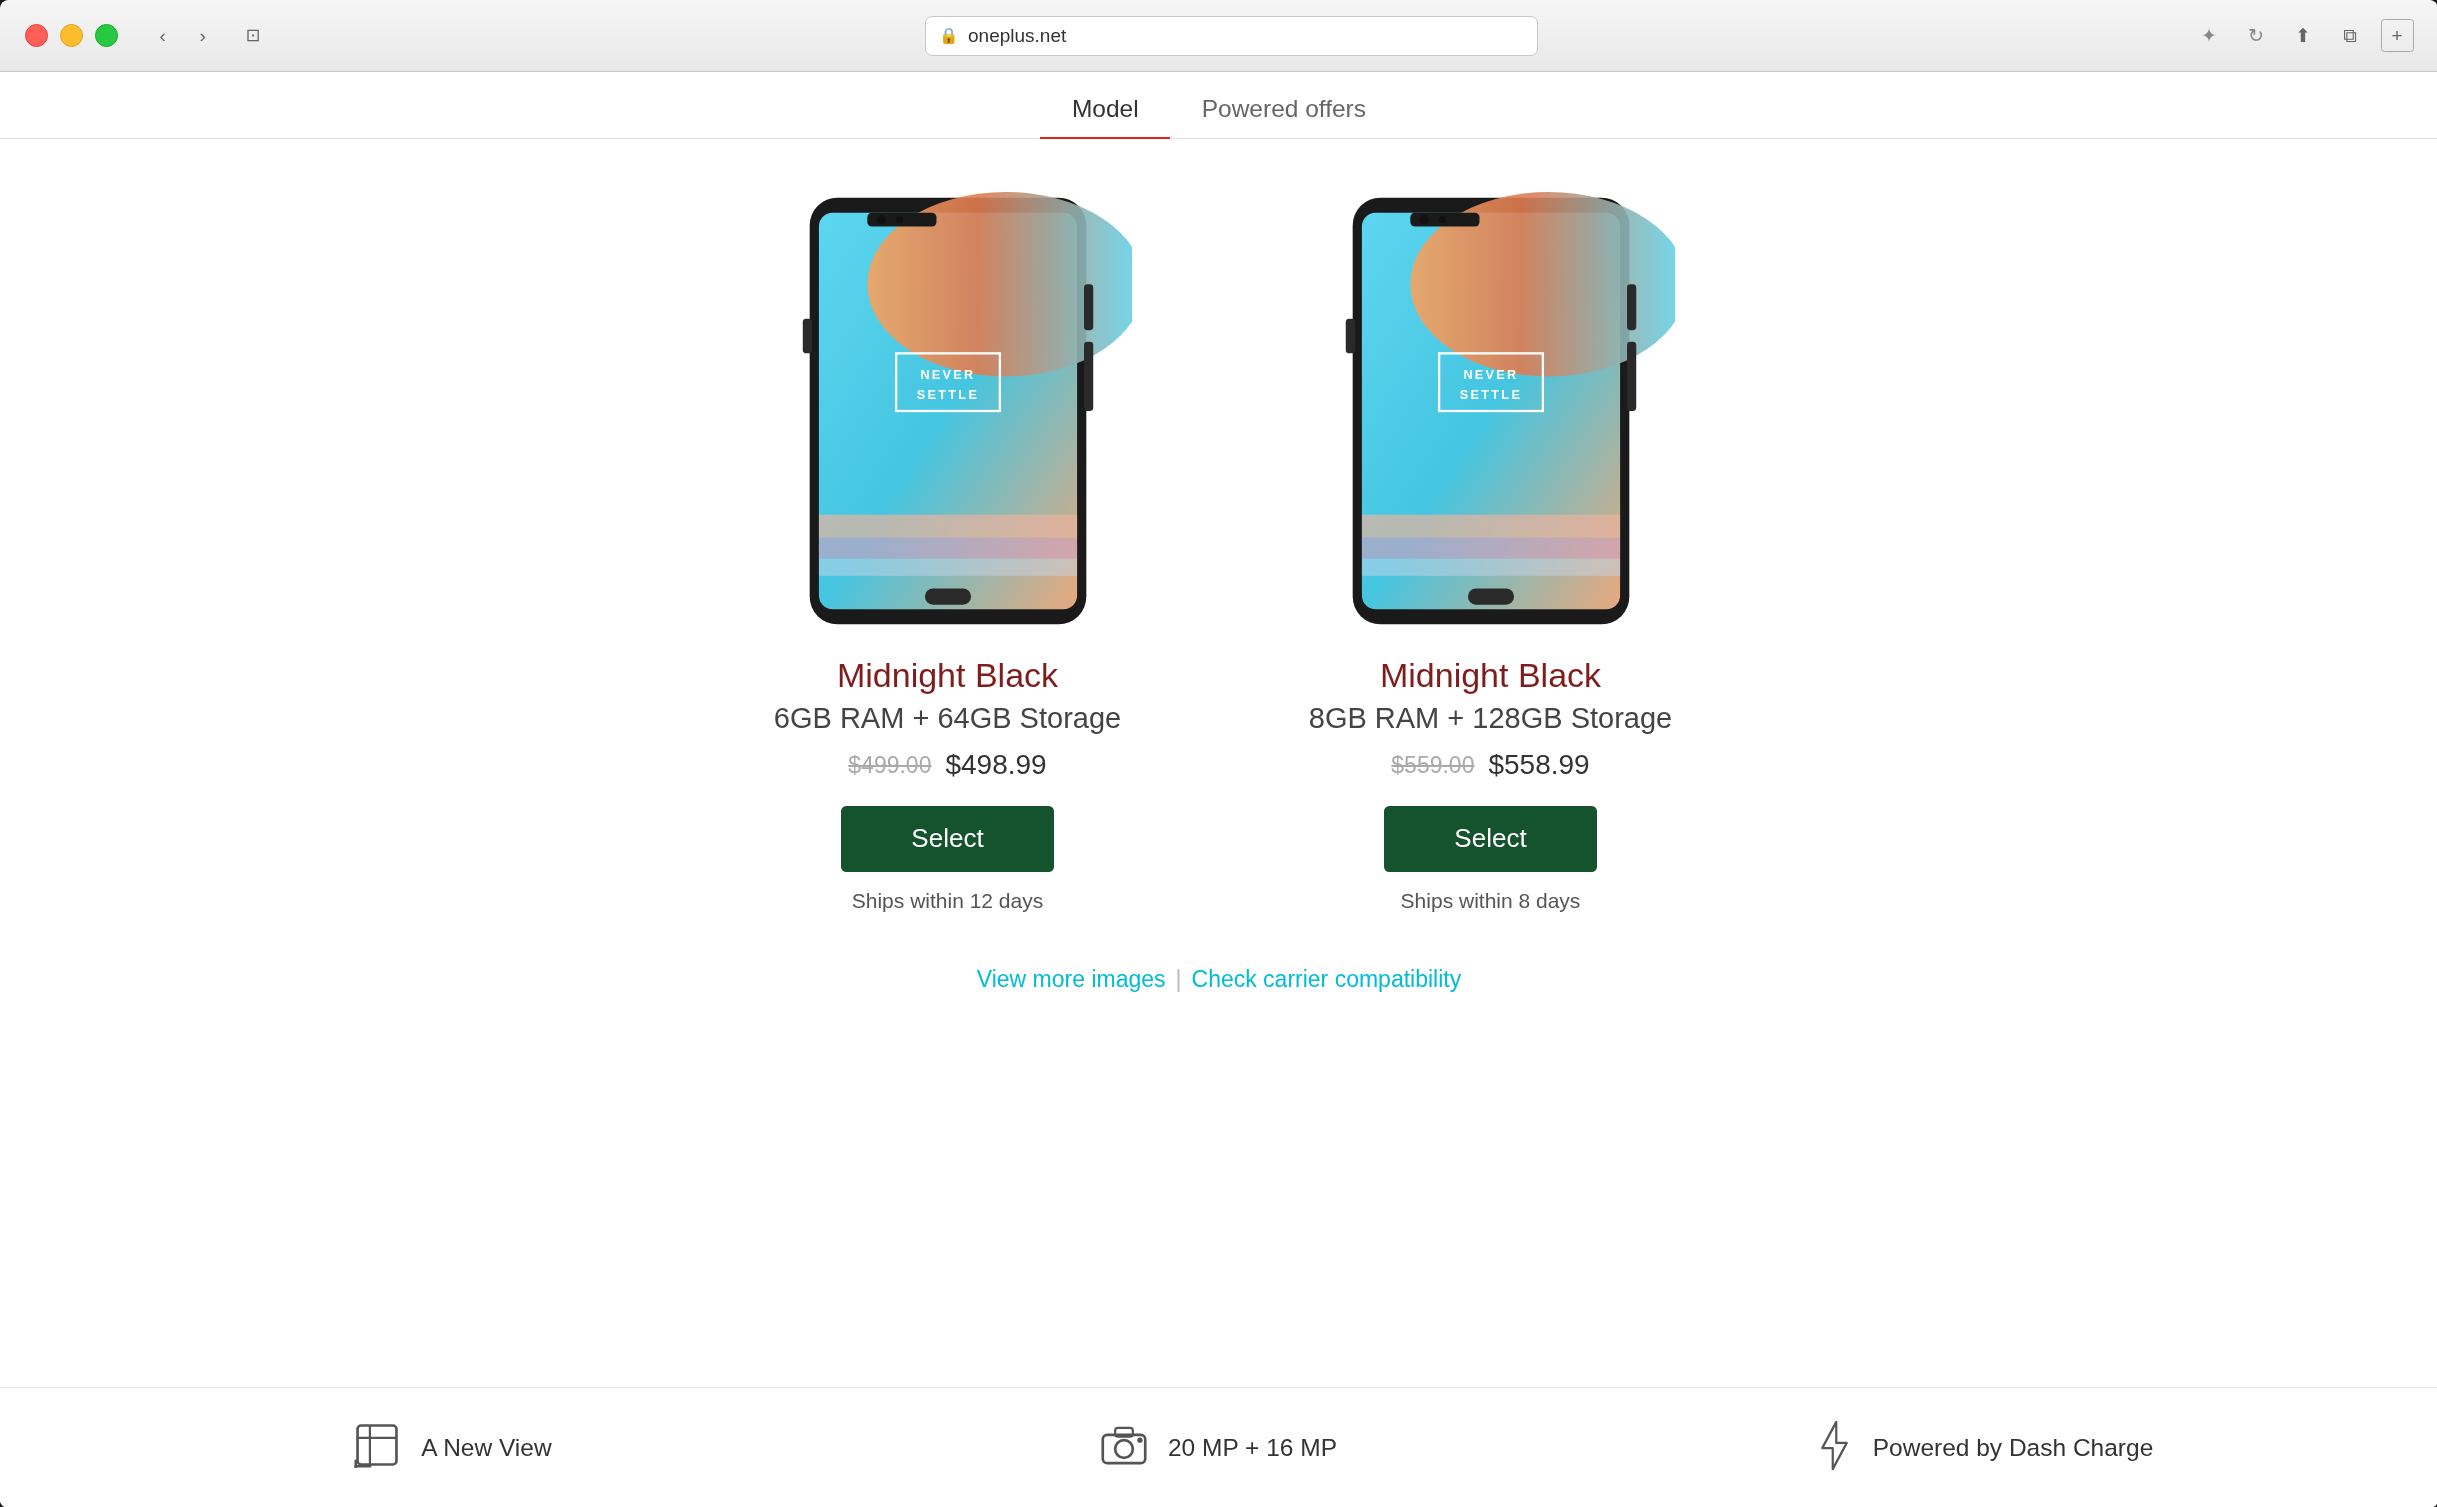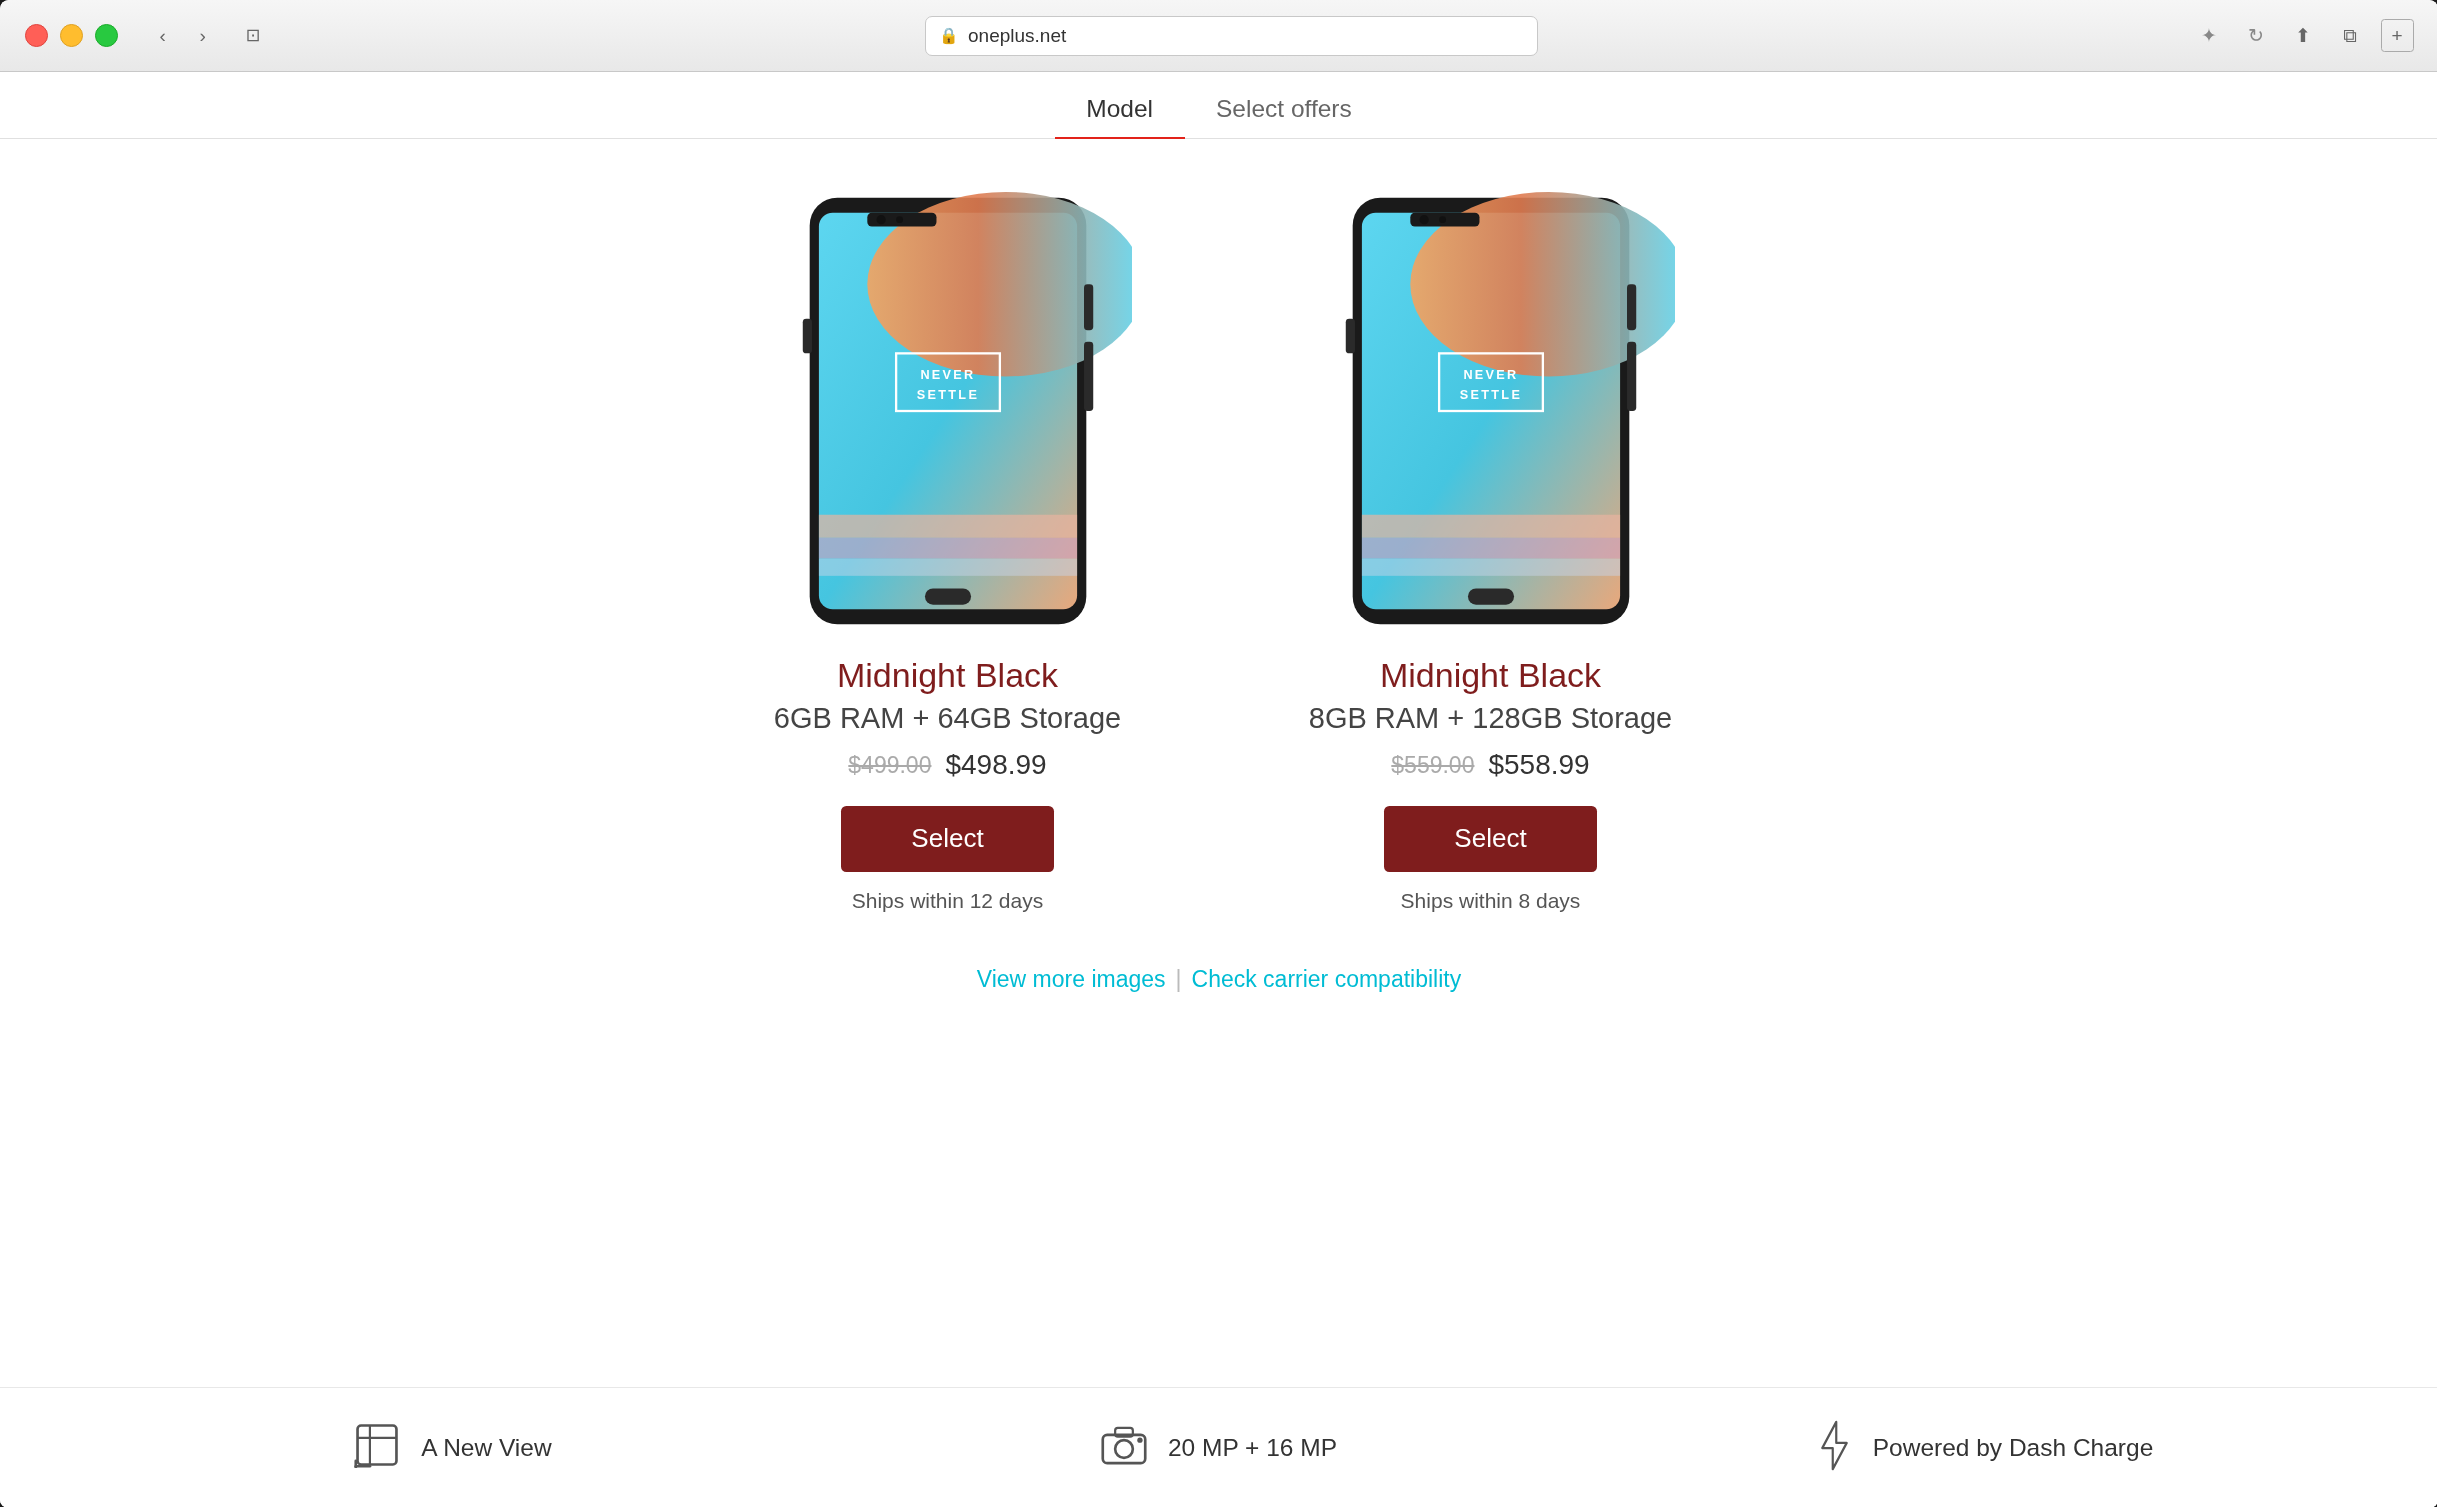--- a/index.html
+++ b/index.html
@@ -240,21 +240,21 @@
       text-decoration: line-through;
     }
 
     .price-new {
       font-size: 28px;
       color: #333;
       font-weight: 500;
     }
 
     .select-btn {
-      background: #7f1d1d;
+      background: #14532d;
       color: white;
       border: none;
       border-radius: 5.3px;
       padding: 17.5px 70px;
       font-size: 26px;
       cursor: pointer;
       font-weight: 500;
       margin-bottom: 17.5px;
       min-width: 210px;
     }
@@ -380,21 +380,21 @@
       <button class="plus-tab">
         <span>+</span>
       </button>
     </div>
   </div>
 
   <div class="page-content">
 
     <div class="tabs-container">
       <a class="tab active">Model</a>
-      <a class="tab">Select offers</a>
+      <a class="tab">Powered offers</a>
     </div>
 
     <div class="products-section">
       <div class="products-row">
 
         <div class="product-card">
           <div class="phone-image">
             <svg viewBox="0 0 300 380" class="phone-svg" xmlns="http://www.w3.org/2000/svg">
 
               <rect x="30" y="5" width="240" height="370" rx="24" ry="24" fill="#1a1a1a"></rect>

